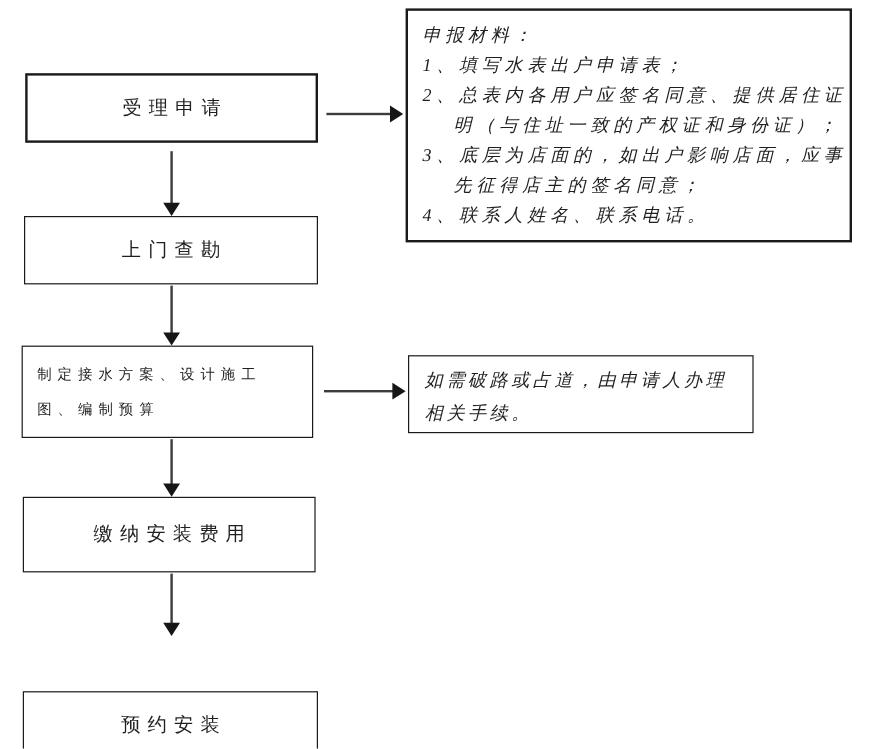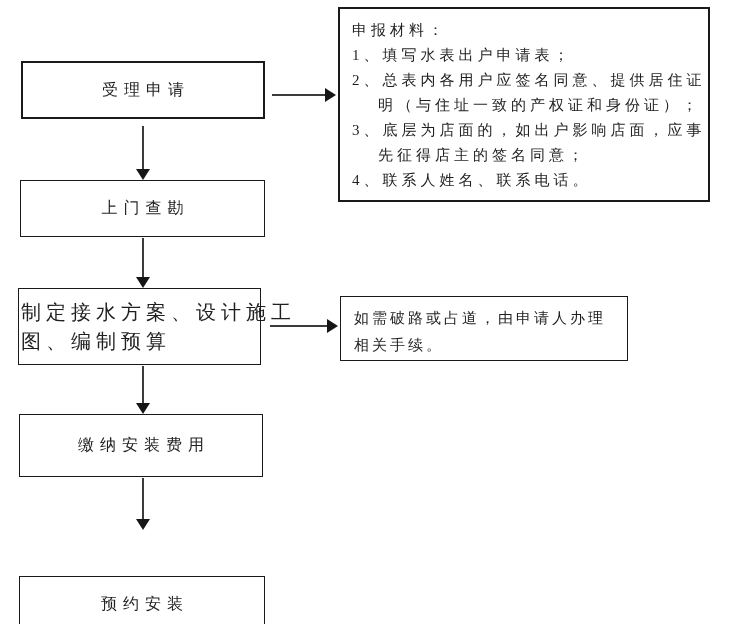--- a/index.html
+++ b/index.html
@@ -33,36 +33,36 @@
     letter-spacing: 6px;
     text-indent: 6px; 
     white-space: nowrap;
   }
   
   .step-multi {
     display: flex;
     flex-direction: column;
     justify-content: center;
     align-items: flex-start;
-    font-size: 20px;
+    font-size: 12px;
     letter-spacing: 5px;
     line-height: 29px;
-    padding-left: 2px;
+    padding-left: 12px;
     padding-right: 4px;
   }
   .step-line { white-space: nowrap; }
 
   
   .note {
     font-size: 15px;
     letter-spacing: 4px;
     line-height: 25px;
     padding: 9px 6px 0 12px;
   }
-  .note .note-line { white-space: nowrap; }
+  .note .note-line { white-space: nowrap; font-style: italic; }
   .note .cont { margin-left: 26px; }
   .note2 {
     font-size: 15px;
     letter-spacing: 3px;
     line-height: 27px;
     padding: 8px 6px 0 13px;
   }
 
   
   .varrow { position: absolute; width: 14px; }

